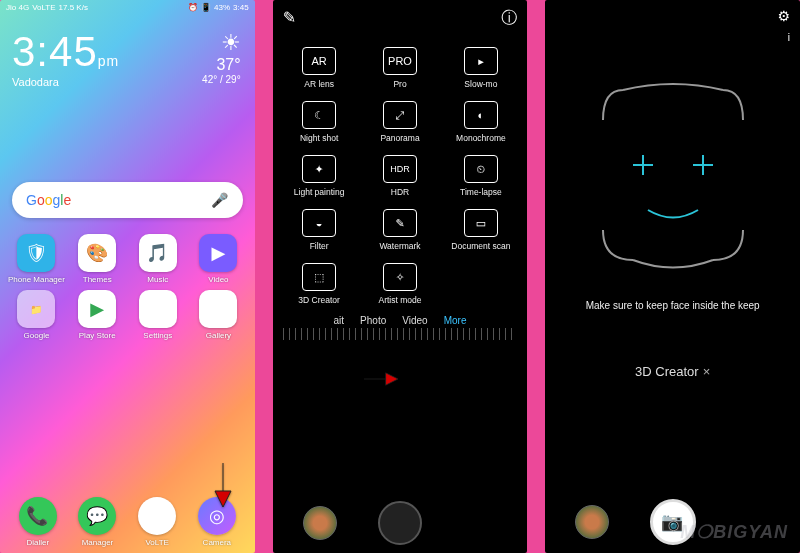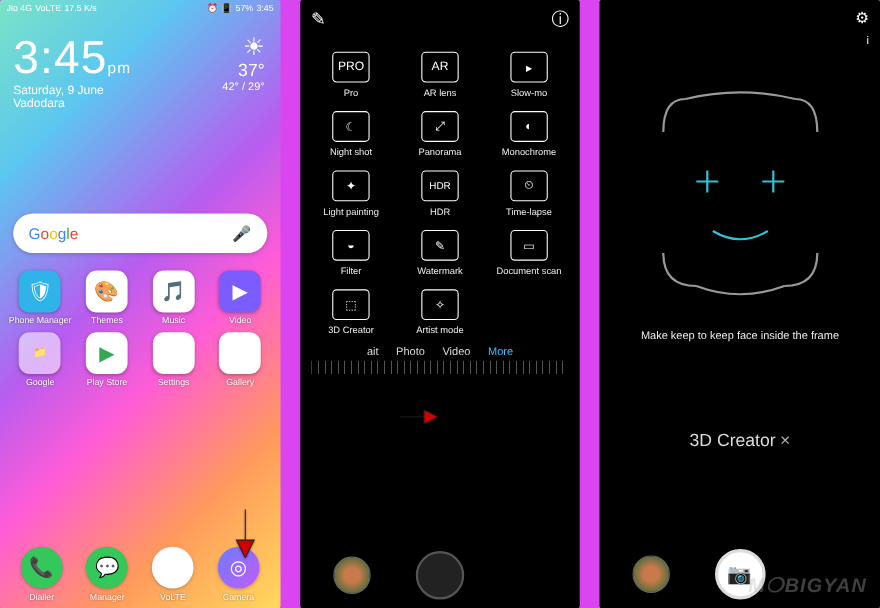--- a/index.html
+++ b/index.html
@@ -1,17 +1,17 @@
 <!DOCTYPE html>
 <html><head>
 <meta charset="utf-8">
 <style>
   * { margin: 0; padding: 0; box-sizing: border-box; }
   body { width: 800px; height: 553px; background: #000; font-family: -apple-system, Helvetica, Arial, sans-serif; position: relative; overflow: hidden; }
-  .panels { display: flex; width: 100%; height: 100%; gap: 18px; background: #d946ef; }
+  .panels { display: flex; width: 100%; height: 100%; gap: 18px; background: #ec4899; }
   .panel { flex: 1; background: #000; position: relative; overflow: hidden; border-radius: 2px; }
   
   .panel-home { background: linear-gradient(135deg, #7ae3c8 0%, #5cc7f0 20%, #b85cf0 45%, #ff5cd6 60%, #ff9a5c 80%, #ffd95c 100%); color: #fff; }
   .status-bar { display: flex; justify-content: space-between; align-items: center; padding: 2px 6px; font-size: 8px; color: #fff; height: 14px; }
   .sb-left, .sb-right { display: flex; gap: 3px; align-items: center; }
   .clock-block { padding: 14px 12px 4px; }
   .clock-time { font-size: 42px; font-weight: 200; letter-spacing: 1px; }
   .clock-time .ampm { font-size: 14px; vertical-align: baseline; }
   .clock-date { font-size: 11px; margin-top: 0; font-weight: 300; }
   .clock-city { font-size: 11px; font-weight: 300; }
@@ -43,49 +43,48 @@
   .ticks { height:12px; background: repeating-linear-gradient(90deg,#555 0,#555 1px,transparent 1px,transparent 6px); margin: 2px 10px 0; }
   .cam-bottom { position:absolute; bottom:8px; left:0; right:0; display:flex; justify-content:space-around; align-items:center; padding: 0 10px; }
   .thumb { width:34px; height:34px; border-radius:50%; background: radial-gradient(circle, #c97a4a 30%, #4a6a3a 80%); border:1px solid #666; }
   .shutter-grey { width:44px; height:44px; border-radius:50%; border:2px solid #555; background:#222; }
   
   .panel-3d { background:#000; color:#fff; }
   .p3-top { display:flex; justify-content:flex-end; padding:8px 10px; gap:8px; font-size:14px; flex-direction:column; align-items:flex-end; }
   .face-frame { position:absolute; top:80px; left:50%; transform:translateX(-50%); width:160px; height:190px; }
   .face-frame svg { width:100%; height:100%; }
   .hint-text { position:absolute; top:300px; left:0; right:0; text-align:center; font-size:10px; color:#eee; }
-  .mode-badge { position:absolute; top:392px; left:0; right:0; text-align:center; font-size:16px; color:#ddd; }
+  .mode-badge { position:absolute; top:364px; left:0; right:0; text-align:center; font-size:13px; color:#ddd; }
   .mode-badge .x { margin-left:4px; opacity:.8; }
   .shutter-white { width:46px; height:46px; border-radius:50%; background:#fff; border:3px solid #ddd; display:flex; align-items:center; justify-content:center; color:#000; font-size:18px; }
   .watermark { position:absolute; bottom:10px; right:12px; font-size:18px; font-weight:700; color:rgba(180,180,190,.35); letter-spacing:1px; font-style:italic; }
 </style>
 </head>
 <body>
 
 <div class="panels">
 
   <div class="panel panel-home">
     <div class="status-bar">
       <div class="sb-left">
         <span>Jio 4G</span>
         <span>VoLTE</span>
         <span>17.5 K/s</span>
       </div>
       <div class="sb-right">
         <span>⏰</span>
         <span>📳</span>
-        <span>57%</span>
+        <span>43%</span>
         <span>3:45</span>
       </div>
     </div>
     <div class="clock-block">
       <div class="clock-time">
         <span>3:45</span><span class="ampm">pm</span>
       </div>
-      <div class="clock-date">Saturday, 9 June</div>
       <div class="clock-city">Vadodara</div>
     </div>
     <div class="weather-block">
       <div class="weather-icon">☀</div>
       <div class="weather-temp">37°</div>
       <div class="weather-range">42° / 29°</div>
     </div>
     <div class="search-pill">
       <span class="google-logo">
         <span class="g-b">G</span><span class="g-r">o</span><span class="g-y">o</span><span class="g-b">g</span><span class="g-g">l</span><span class="g-r">e</span>
@@ -151,26 +150,26 @@
     </div>
   </div>
 
   <div class="panel panel-modes">
     <div class="modes-top">
       <span>✎</span>
       <span>ⓘ</span>
     </div>
     <div class="mode-grid">
       <div class="mode">
+          <div class="mode-icon">AR</div>
+          <div class="mode-label">AR lens</div>
+        </div>
+      <div class="mode">
           <div class="mode-icon">PRO</div>
           <div class="mode-label">Pro</div>
-        </div>
-      <div class="mode">
-          <div class="mode-icon">AR</div>
-          <div class="mode-label">AR lens</div>
         </div>
       <div class="mode">
           <div class="mode-icon">▸</div>
           <div class="mode-label">Slow-mo</div>
         </div>
       <div class="mode">
           <div class="mode-icon">☾</div>
           <div class="mode-label">Night shot</div>
         </div>
       <div class="mode">
@@ -239,21 +238,21 @@
       <span style="font-size:10px">i</span>
     </div>
     <div class="face-frame">
       <svg viewBox="0 0 160 190">
         <path d="M30 10 Q10 10 10 40 M130 10 Q150 10 150 40 M10 150 Q10 180 40 180 M150 150 Q150 180 120 180 M40 180 Q80 195 120 180 M30 10 Q80 -2 130 10" fill="none" stroke="#999" stroke-width="2"></path>
         <path d="M50 75 L50 95 M40 85 L60 85" stroke="#2bc4d8" stroke-width="2"></path>
         <path d="M110 75 L110 95 M100 85 L120 85" stroke="#2bc4d8" stroke-width="2"></path>
         <path d="M55 130 Q80 145 105 130" fill="none" stroke="#2bc4d8" stroke-width="2"></path>
       </svg>
     </div>
-    <div class="hint-text">Make keep to keep face inside the frame</div>
+    <div class="hint-text">Make sure to keep face inside the keep</div>
     <div class="mode-badge">
       <span>3D Creator</span><span class="x">×</span>
     </div>
     <div class="cam-bottom">
       <div class="thumb"></div>
       <div class="shutter-white">
           <span>📷</span>
         </div>
       <div style="width:34px"></div>
     </div>

